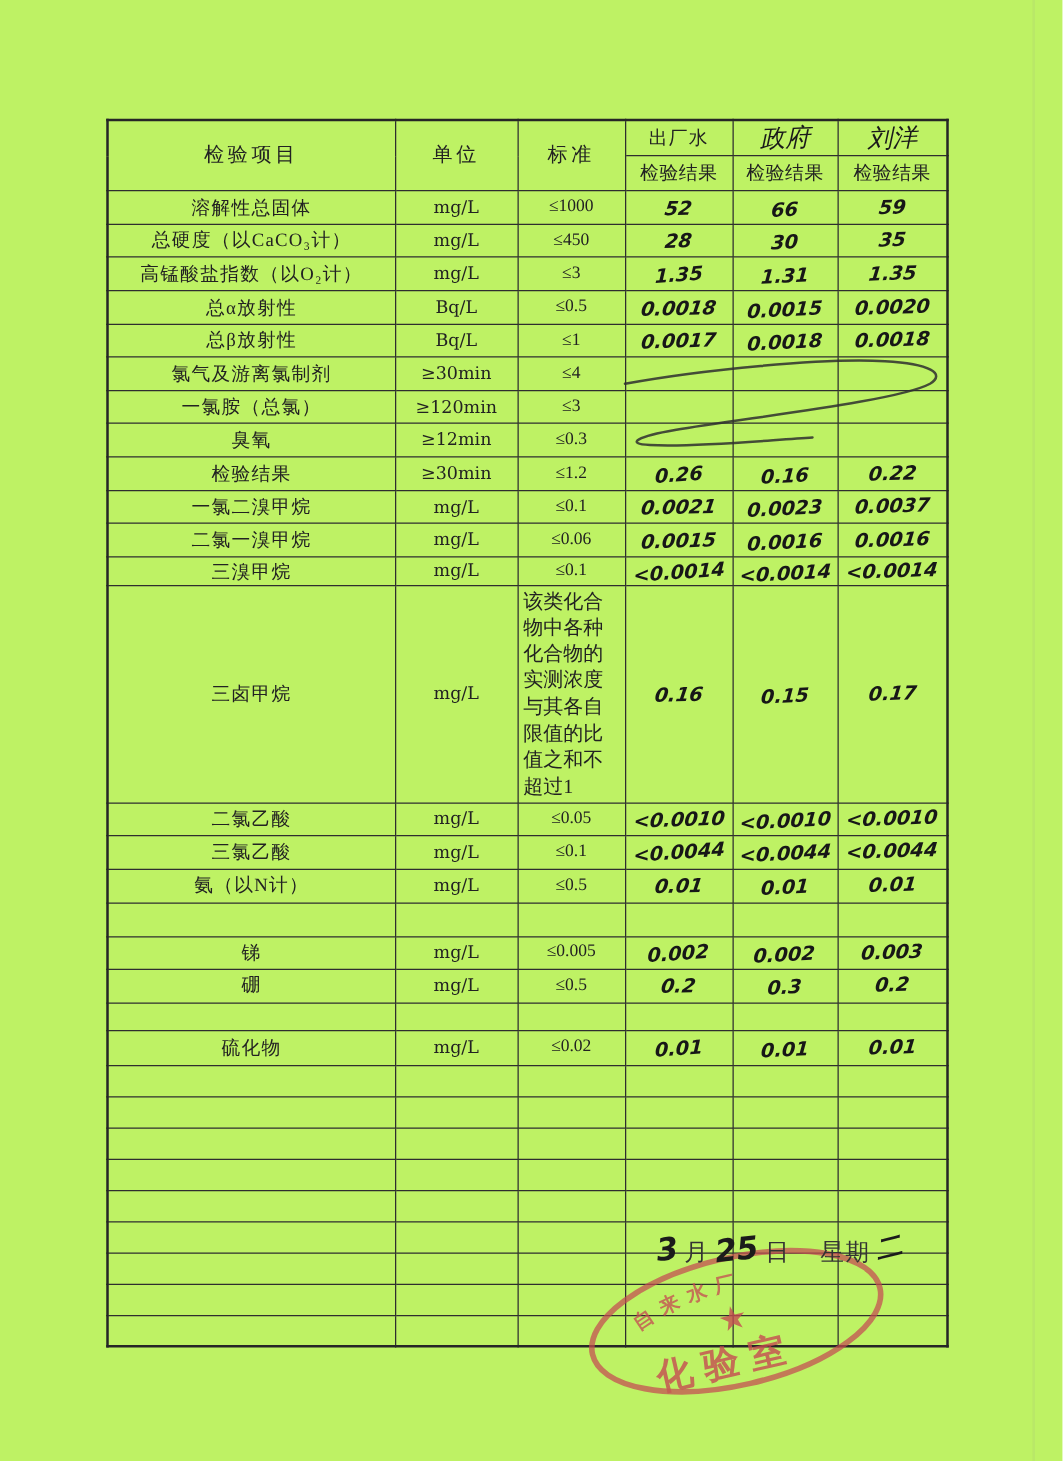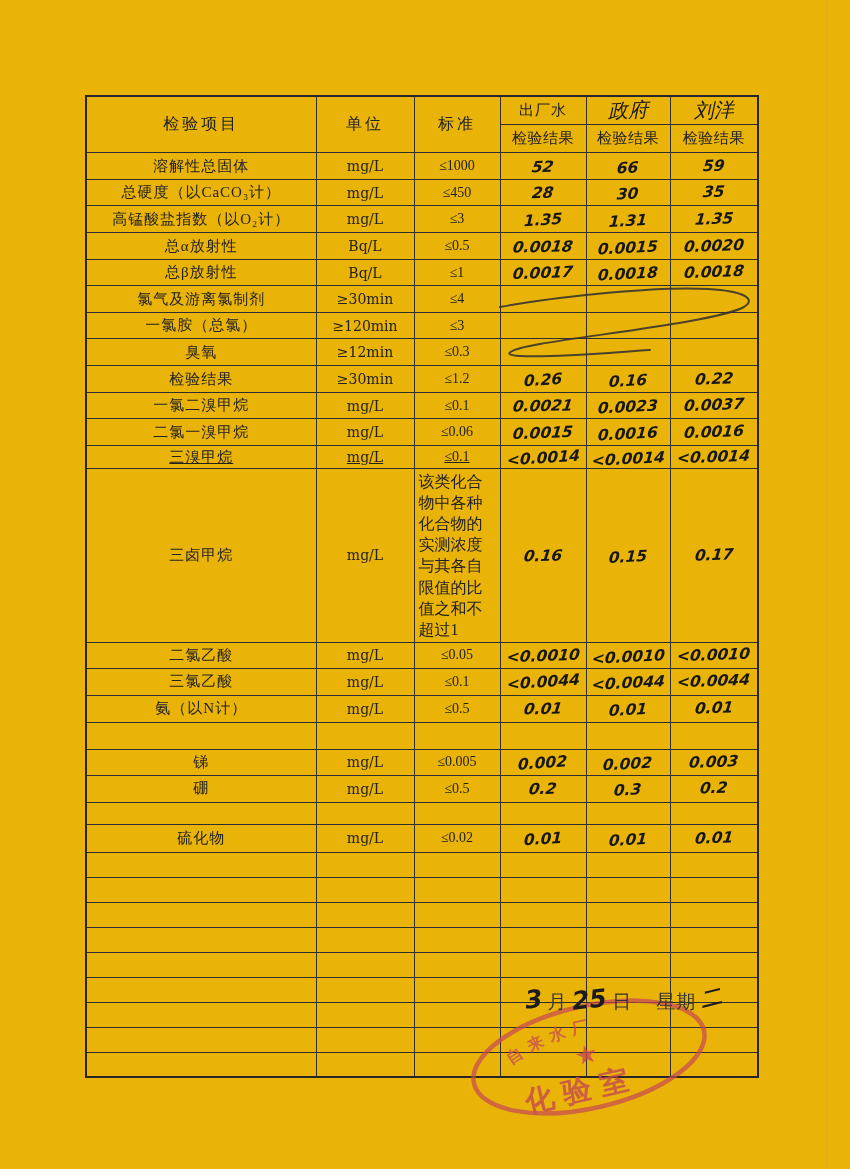--- a/index.html
+++ b/index.html
@@ -1,19 +1,19 @@
 <!DOCTYPE html>
 <html><head>
 <meta charset="utf-8">
 <style>
   * { box-sizing: border-box; }
   html,body { margin:0; padding:0; background:#ffffff; }
   .page {
     position:relative; width:850px; height:1169px;
-    background:#eab308; overflow:hidden;
+    background:#bef264; overflow:hidden;
     font-family:"Liberation Serif","DejaVu Serif",serif; color:#222;
   }
   .scan-line {
     position:absolute; left:826px; top:0; bottom:0; width:2px;
     background:rgba(150,150,150,0.10);
   }
   table.report {
     position:absolute; left:85px; top:95px; width:672px;
     border-collapse:collapse; table-layout:fixed;
     border:2.5px solid #262626;
@@ -171,21 +171,21 @@
           <td class="c-res"><span class="hw">0.0037</span></td>
         </tr>
         <tr style="height: 27px;">
           <td class="c-item"><span>二氯一溴甲烷</span></td>
           <td class="c-unit"><span>mg/L</span></td>
           <td class="c-std"><span>≤0.06</span></td>
           <td class="c-res"><span class="hw">0.0015</span></td>
           <td class="c-res"><span class="hw">0.0016</span></td>
           <td class="c-res"><span class="hw">0.0016</span></td>
         </tr>
-        <tr style="height: 23px; text-decoration: underline;">
+        <tr style="height: 23px;">
           <td class="c-item"><span>三溴甲烷</span></td>
           <td class="c-unit"><span>mg/L</span></td>
           <td class="c-std"><span>≤0.1</span></td>
           <td class="c-res"><span class="hw">&lt;0.0014</span></td>
           <td class="c-res"><span class="hw">&lt;0.0014</span></td>
           <td class="c-res"><span class="hw">&lt;0.0014</span></td>
         </tr>
         <tr style="height: 74px;">
           <td class="c-item"><span>三卤甲烷</span></td>
           <td class="c-unit"><span>mg/L</span></td>

